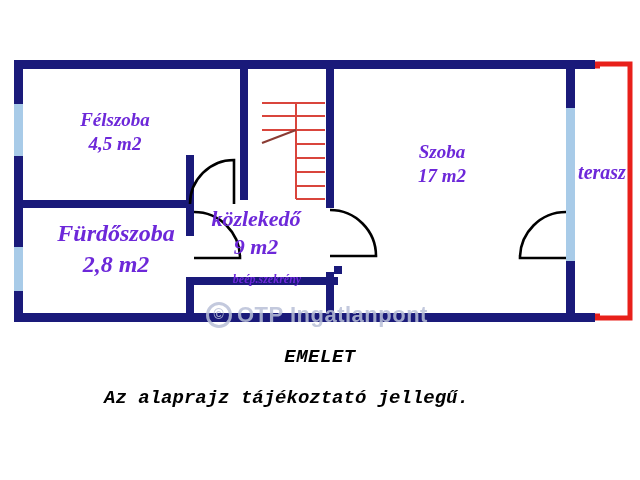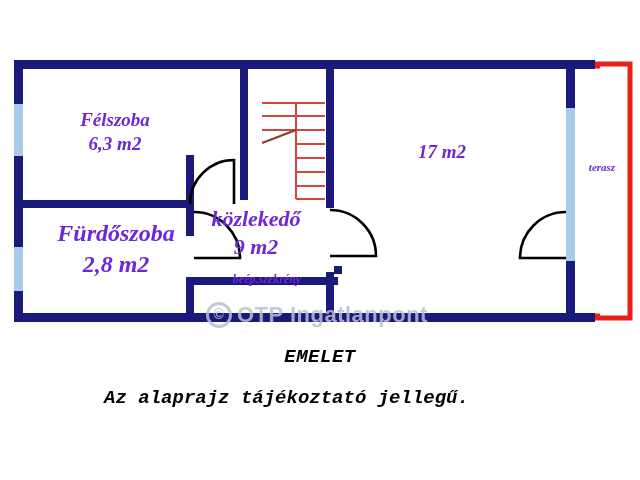--- a/index.html
+++ b/index.html
@@ -35,21 +35,21 @@
     line-height: 1.28;
     white-space: nowrap;
     font-family: "Liberation Serif", "DejaVu Serif", serif;
   }
   .room-label .rl-name { display: block; }
   .room-label .rl-area { display: block; }
   .lbl-felszoba   { left: 30px;  top: 108px; width: 170px; font-size: 19px; }
   .lbl-furdoszoba { left: 22px;  top: 218px; width: 188px; font-size: 24px; }
   .lbl-kozlekedo  { left: 184px; top: 205px; width: 144px; font-size: 22px; }
   .lbl-szoba      { left: 360px; top: 140px; width: 164px; font-size: 19px; }
-  .lbl-terasz     { left: 566px; top: 160px; width: 72px;  font-size: 11px; }
+  .lbl-terasz     { left: 566px; top: 160px; width: 72px;  font-size: 20px; }
   .lbl-szekreny   { left: 190px; top: 272px; width: 154px; font-size: 12px; }
 
   .caption {
     position: absolute;
     text-align: center;
     font-style: italic;
     font-weight: bold;
     color: #000000;
     white-space: nowrap;
     font-family: Liberation Mono, monospace;
@@ -163,34 +163,35 @@
 
       <path d="M 330 210 A 46 46 0 0 1 376 256 L 330 256"></path>
 
       <path d="M 566 212 A 46 46 0 0 0 520 258 L 566 258"></path>
     </g>
 
   </svg>
 
   <div class="room-label lbl-felszoba">
     <span class="rl-name">Félszoba</span>
-    <span class="rl-area">6,3 m2</span>
+    <span class="rl-area">4,5 m2</span>
   </div>
 
   <div class="room-label lbl-furdoszoba">
     <span class="rl-name">Fürdőszoba</span>
     <span class="rl-area">2,8 m2</span>
   </div>
 
   <div class="room-label lbl-kozlekedo">
     <span class="rl-name">közlekedő</span>
     <span class="rl-area">9 m2</span>
   </div>
 
   <div class="room-label lbl-szoba">
+    <span class="rl-name">Szoba</span>
     <span class="rl-area">17 m2</span>
   </div>
 
   <div class="room-label lbl-terasz">
     <span class="rl-name">terasz</span>
   </div>
 
   <div class="room-label lbl-szekreny">
     <span class="rl-name">beép.szekrény</span>
   </div>

